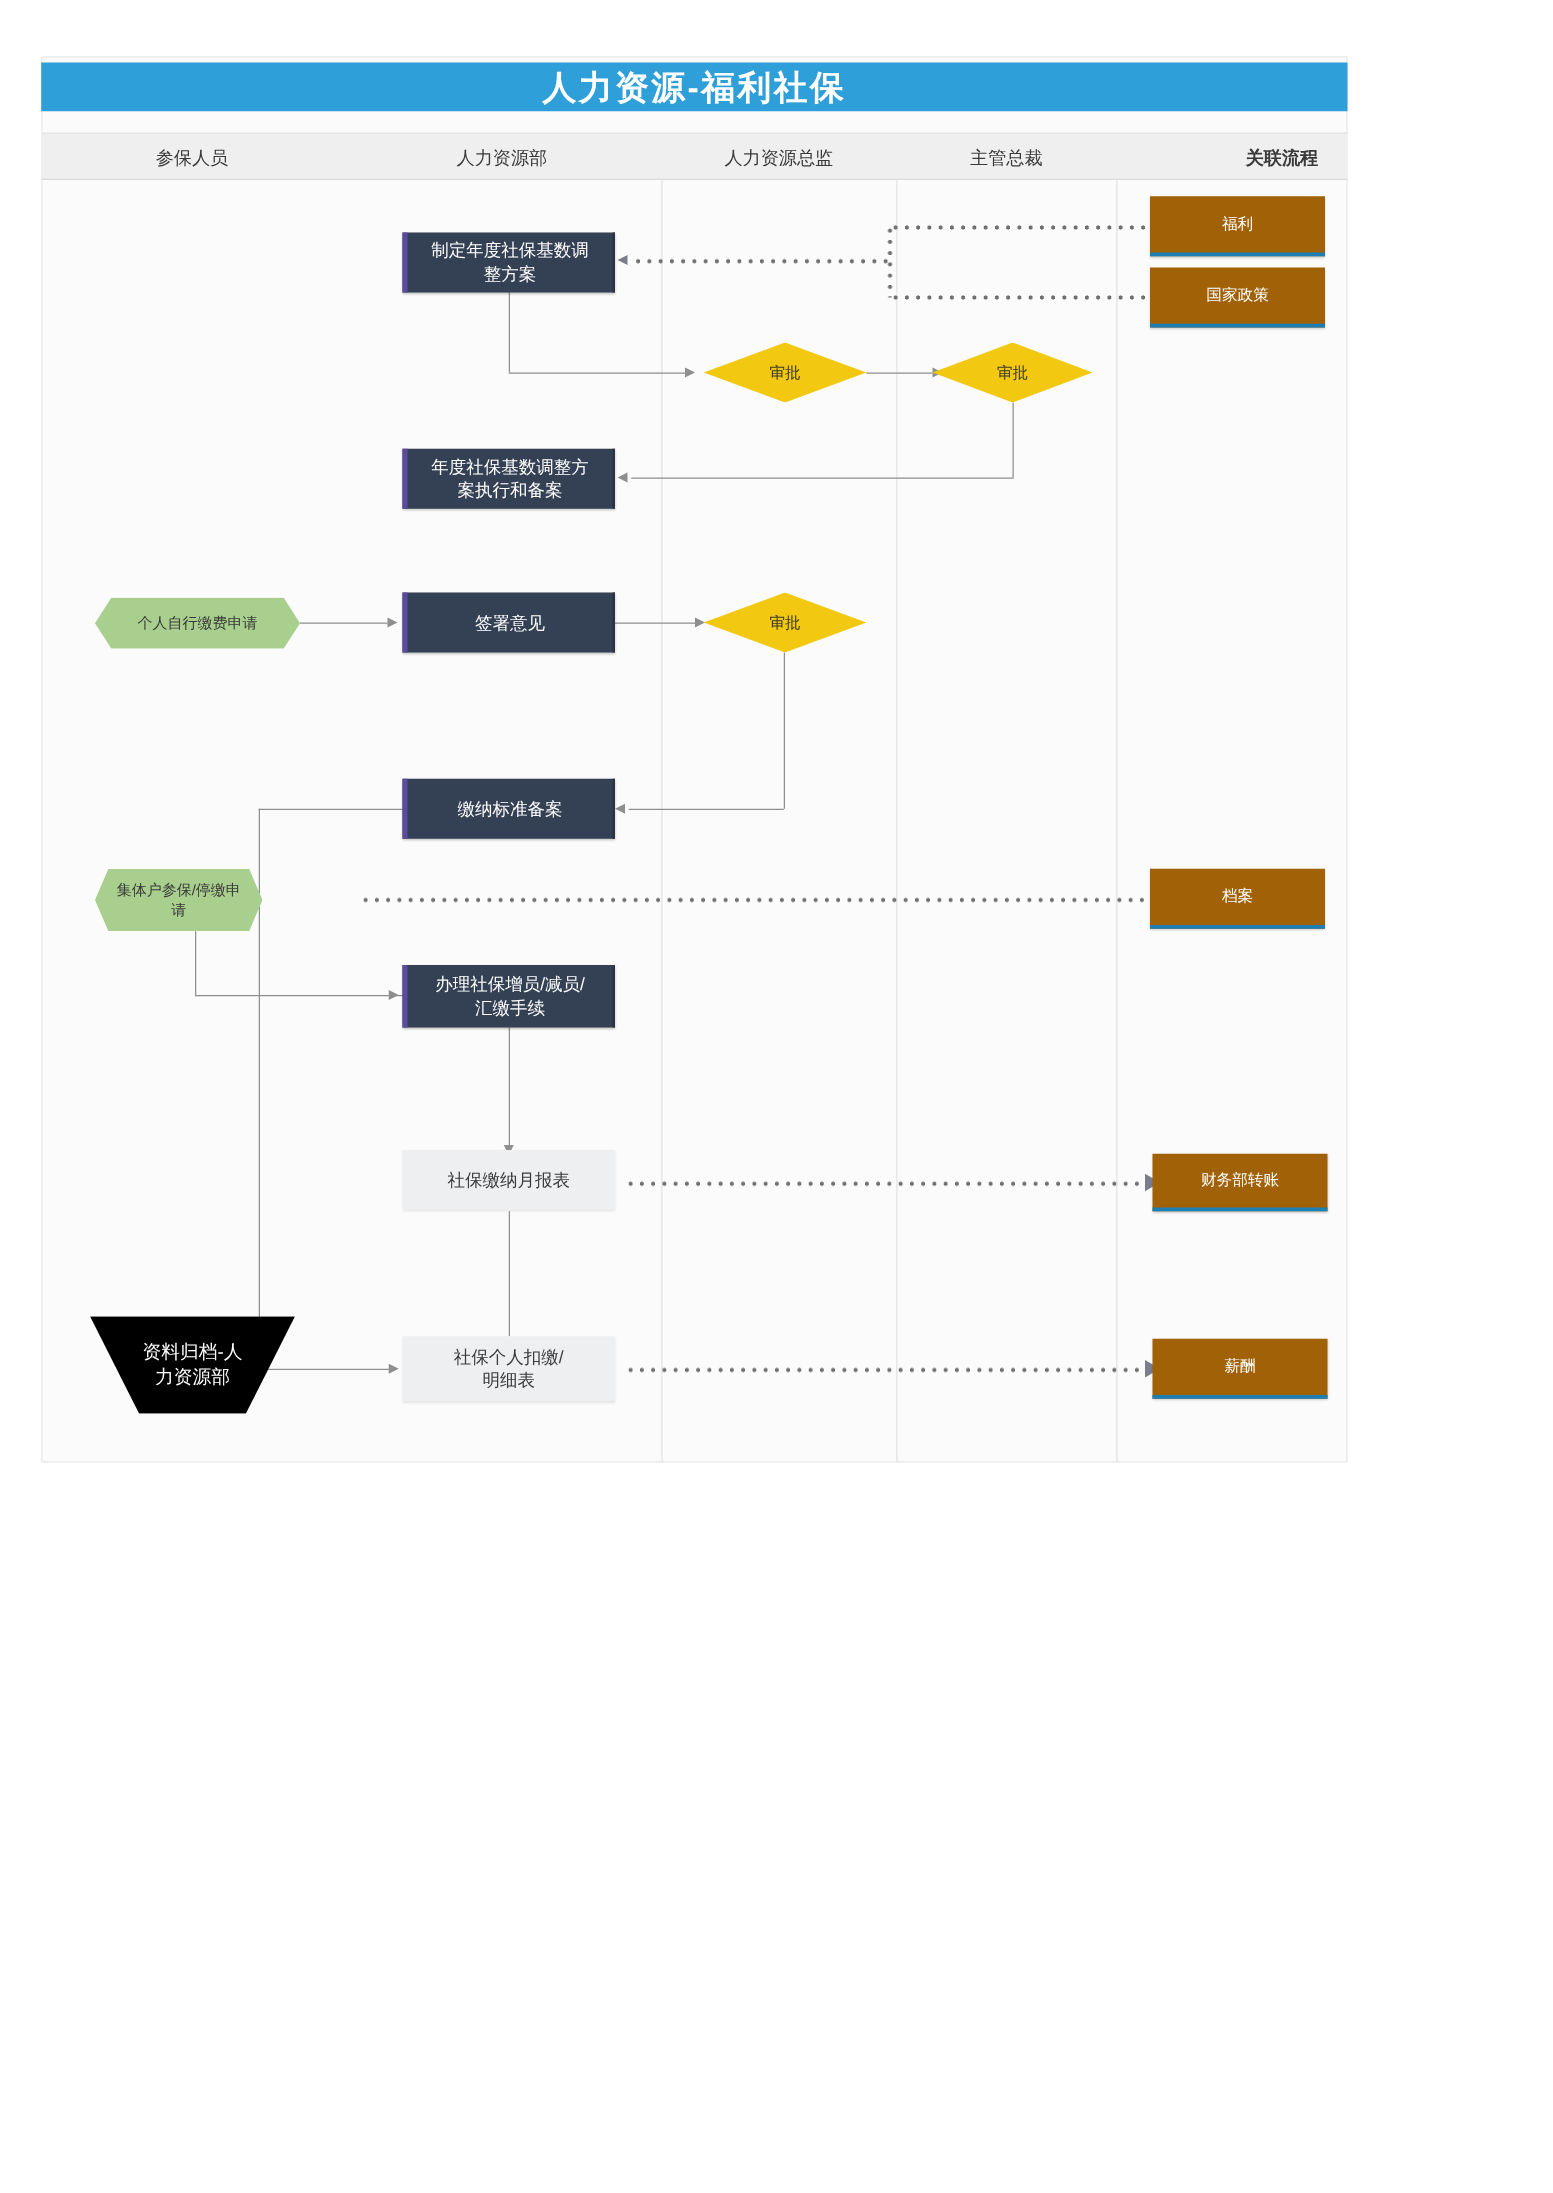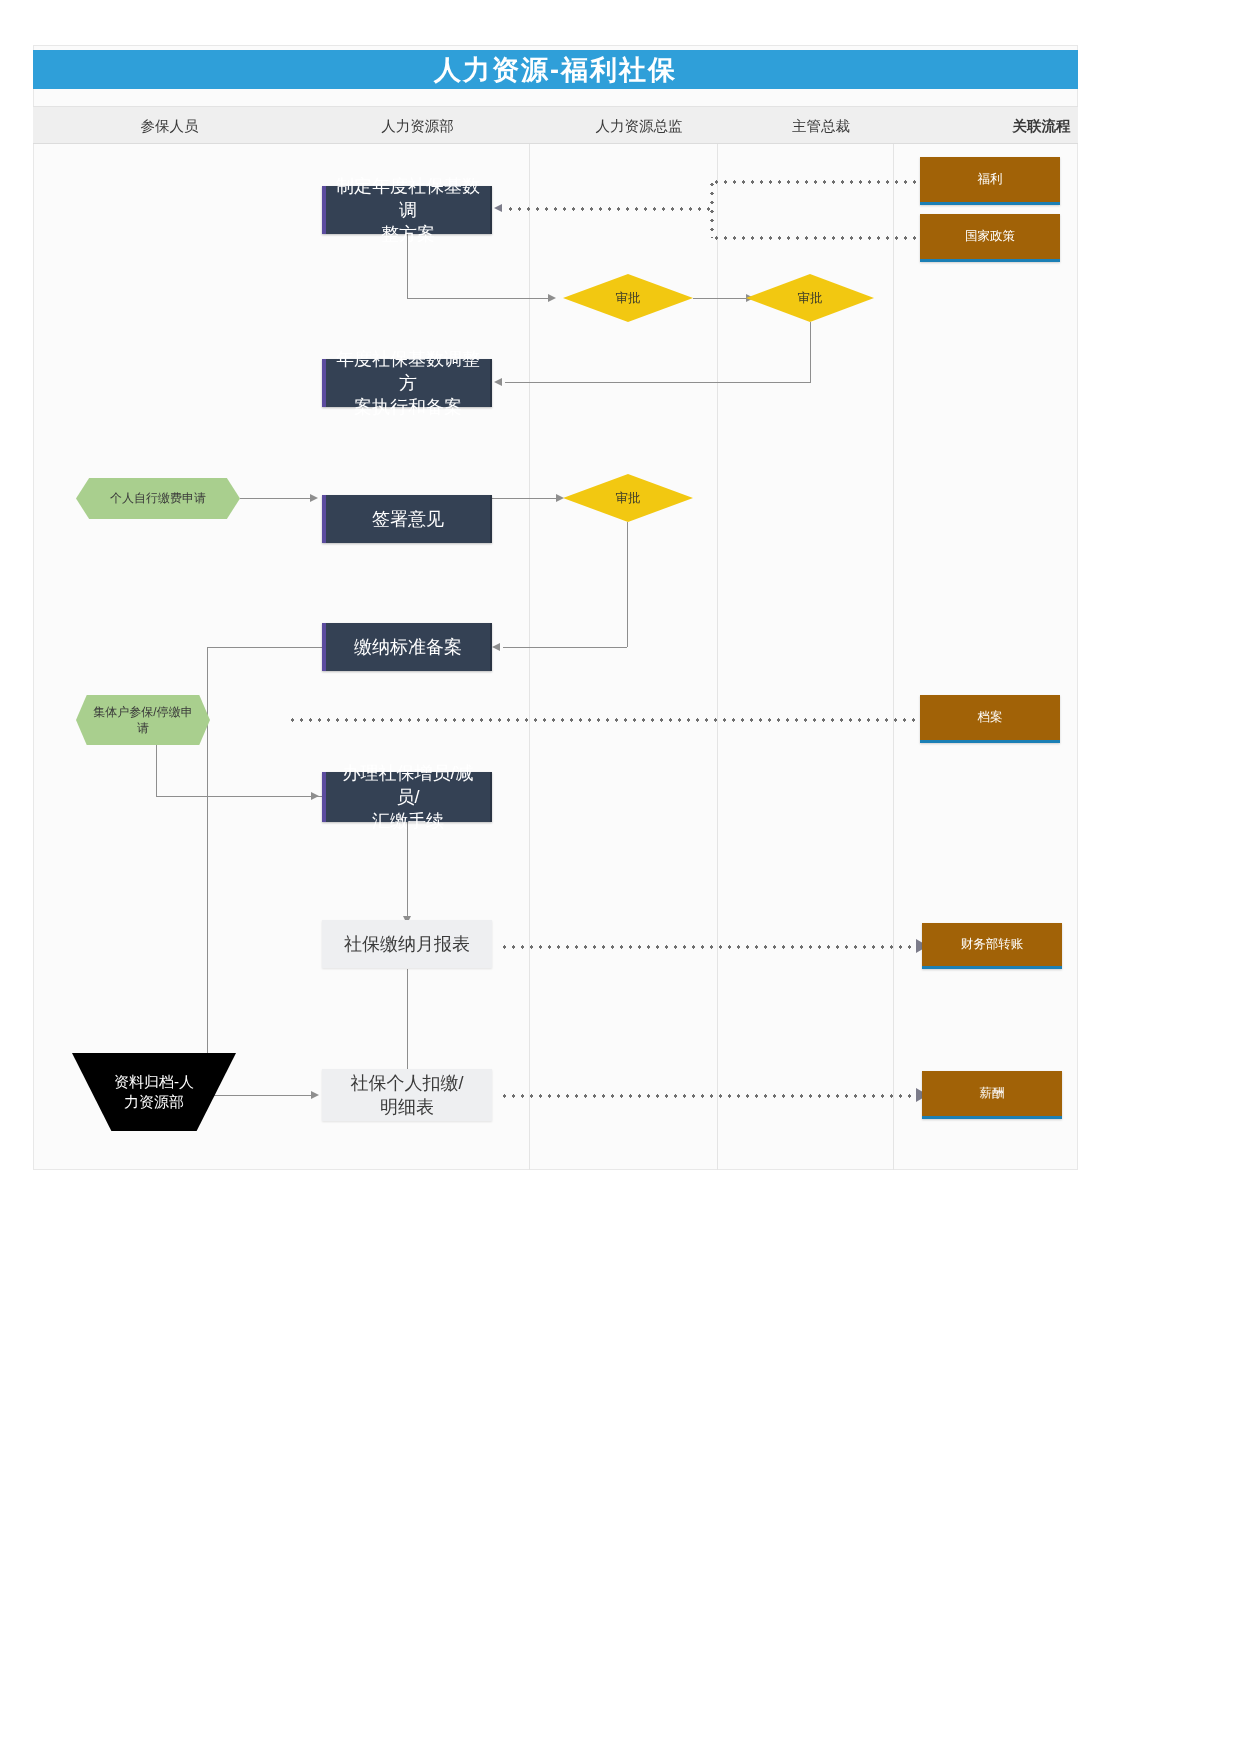--- a/index.html
+++ b/index.html
@@ -46,39 +46,38 @@
     background: #efefef;
     border-top: 1px solid #e3e3e3;
     border-bottom: 1px solid #dcdcdc;
   }
   .colhead {
     position: absolute;
     top: 0; height: 38px;
     display: flex; align-items: center; justify-content: center;
     font-size: 14.5px;
     color: #3a3a3a;
-    margin-left: 16px;
   }
 
   
   .lane-sep {
     position: absolute;
     width: 1px;
     background: #e4e4e4;
   }
 
   
   .node {
     position: absolute;
     display: flex;
     align-items: center;
     justify-content: center;
     text-align: center;
     line-height: 1.35;
-    font-size: 18px;
+    font-size: 14px;
     z-index: 5;
   }
 
   
   .proc {
     background: #344154;
     color: #ffffff;
     border-left: 4px solid #5b4b9e;
     border-right: 2px solid #2a3443;
     box-shadow: 0 1px 2px rgba(0,0,0,.25);
@@ -275,21 +274,21 @@
 
   <div class="node proc" style="left:322px; top:359px; width:170px; height:48px;">
     <span style="white-space:pre-line;">年度社保基数调整方
 案执行和备案</span>
   </div>
 
   <div class="node hexa" style="left:76px; top:478px; width:164px; height:41px;">
     <span>个人自行缴费申请</span>
   </div>
 
-  <div class="node proc" style="left:322px; top:474px; width:170px; height:48px;margin-top:21px;">
+  <div class="node proc" style="left:322px; top:474px; width:170px; height:48px;">
     <span>签署意见</span>
   </div>
 
   <div class="node diamond" style="left:563px; top:474px; width:130px; height:48px;">
     <span>审批</span>
   </div>
 
   <div class="node proc" style="left:322px; top:623px; width:170px; height:48px;">
     <span>缴纳标准备案</span>
   </div>

